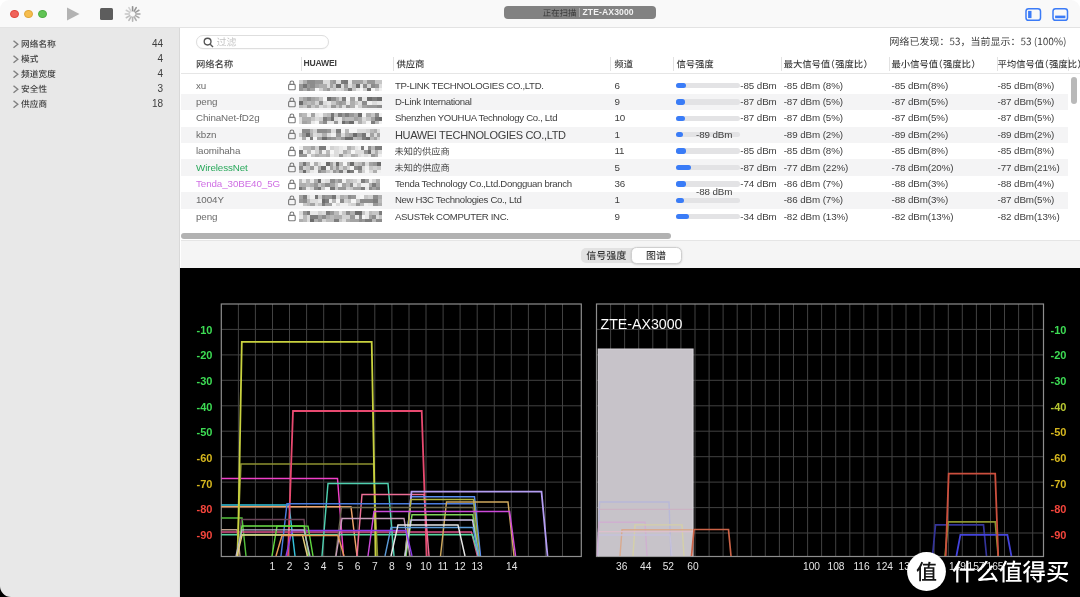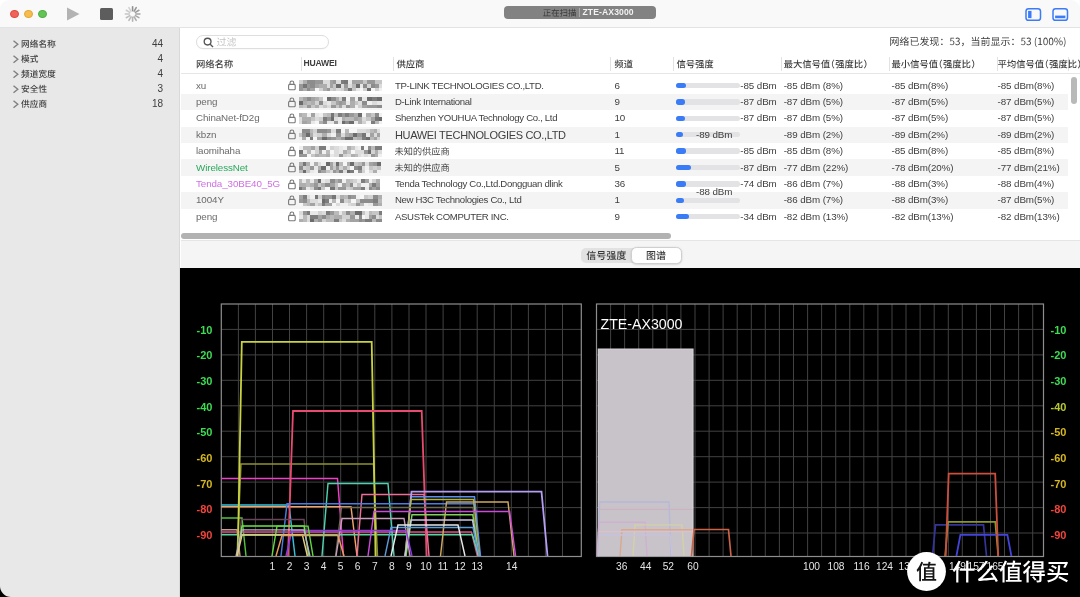--- a/index.html
+++ b/index.html
@@ -610,21 +610,21 @@
     <rect x="70" y="0" width="3" height="4" fill="rgb(240,240,240)"></rect>
     <rect x="70" y="4" width="3" height="4" fill="rgb(174,174,174)"></rect>
     <rect x="70" y="8" width="3" height="3" fill="rgb(140,140,140)"></rect>
     <rect x="73" y="0" width="4" height="4" fill="rgb(210,210,210)"></rect>
     <rect x="73" y="4" width="4" height="4" fill="rgb(125,125,125)"></rect>
     <rect x="73" y="8" width="4" height="3" fill="rgb(163,163,163)"></rect>
     <rect x="77" y="0" width="4" height="4" fill="rgb(174,174,174)"></rect>
     <rect x="77" y="4" width="4" height="4" fill="rgb(163,163,163)"></rect>
     <rect x="77" y="8" width="4" height="3" fill="rgb(140,140,140)"></rect>
   </svg>
-<div class="t" style="left:394.9px;top:178.0px;letter-spacing:-0.32px;font-size:9.6px">Tenda Technology Co.,Ltd.Dongguan dlink</div>
+<div class="t" style="left:394.9px;top:178.0px;letter-spacing:-0.32px;font-size:9.6px">Tenda Technology Co.,Ltd.Dongguan branch</div>
 <div class="t" style="left:614.4px;top:178.0px">36</div>
 <div class="abs" style="left:675.6px;top:181.2px;width:64px;height:5.4px;background:#e3e3e5;border-radius:2.7px"></div>
 <div class="abs" style="left:675.6px;top:181.2px;width:10.1px;height:5.4px;background:#3a7cf7;border-radius:2.7px"></div>
 <div class="t" style="left:696px;top:178.0px;width:80.7px;text-align:right">-74 dBm</div>
 <div class="t" style="left:783.7px;top:178.0px">-86 dBm (7%)</div>
 <div class="t" style="left:891.5px;top:178.0px">-88 dBm(3%)</div>
 <div class="t" style="left:997.6px;top:178.0px">-88 dBm(4%)</div>
 <div class="abs" style="left:181px;top:192.2px;width:887px;height:16.4px;background:#f4f4f5"></div>
 <div class="t" style="left:196px;top:194.4px;color:#6a6a6a">1004Y</div>
 <svg class="abs" style="left:286.5px;top:194.9px" width="10" height="11">

